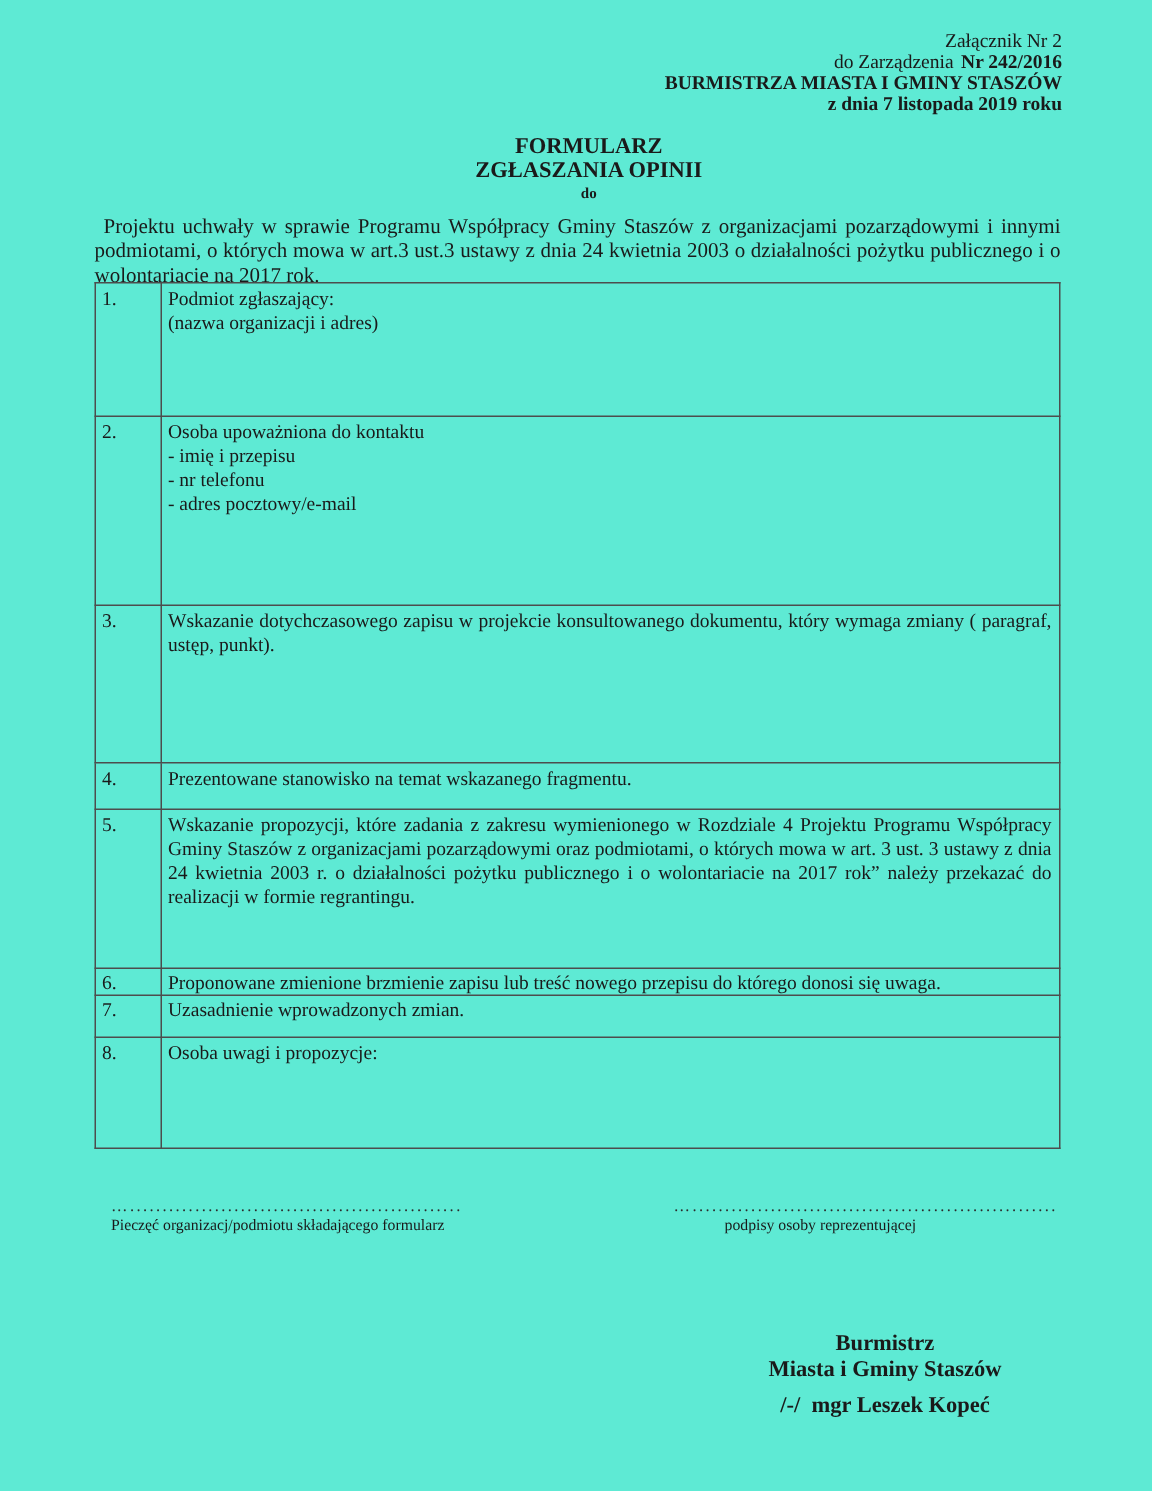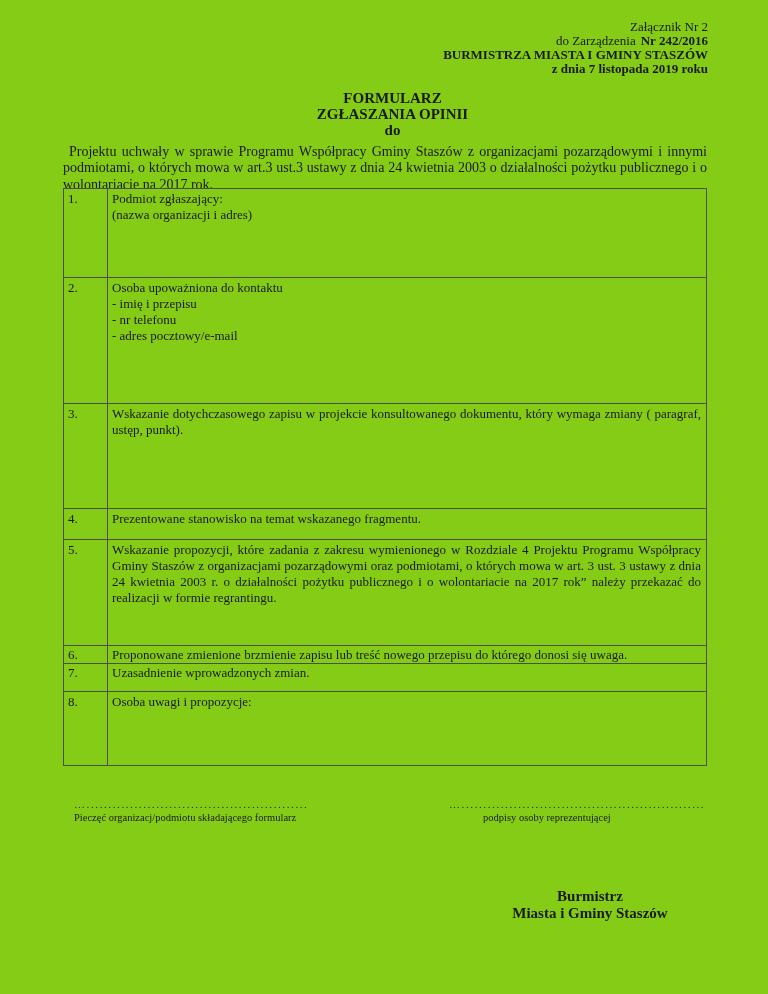--- a/index.html
+++ b/index.html
@@ -10,21 +10,21 @@
   body {
     width: 768px;
     height: 994px;
     font-family: "Liberation Serif", "DejaVu Serif", serif;
     color: #1a1a1a;
   }
   .page {
     position: relative;
     width: 768px;
     height: 994px;
-    background: #84cc16;
+    background: #5eead4;
     overflow: hidden;
   }
   
   .header-block {
     padding-top: 20px;
     margin-right: 60px;
     text-align: right;
     font-size: 13px;
     line-height: 14px;
     white-space: nowrap;
@@ -32,21 +32,21 @@
   .bold { font-weight: bold; }
   .ordinance-bold { font-weight: bold; margin-left: 5px; }
   
   .title-block {
     margin: 14px 45px 0 62px;
     text-align: center;
     font-weight: bold;
     font-size: 15px;
     line-height: 16px;
   }
-  .title-do { font-size: 15px; }
+  .title-do { font-size: 10px; }
   
   .intro {
     margin: 6px 61px 0 63px;
     text-align: justify;
     font-size: 14px;
     line-height: 16.4px;
     text-indent: 6px;
   }
   
   .form-table {
@@ -195,15 +195,16 @@
     </div>
     <div class="sig-right">
       <div class="dotline">…..........................................................</div>
       <div class="sig-label">podpisy osoby reprezentującej</div>
     </div>
   </div>
 
   <div class="signoff">
     <div>Burmistrz</div>
     <div>Miasta i Gminy Staszów</div>
+    <div class="signoff-sig">/-/  mgr Leszek Kopeć</div>
   </div>
 
 </div>
 
 </body></html>

